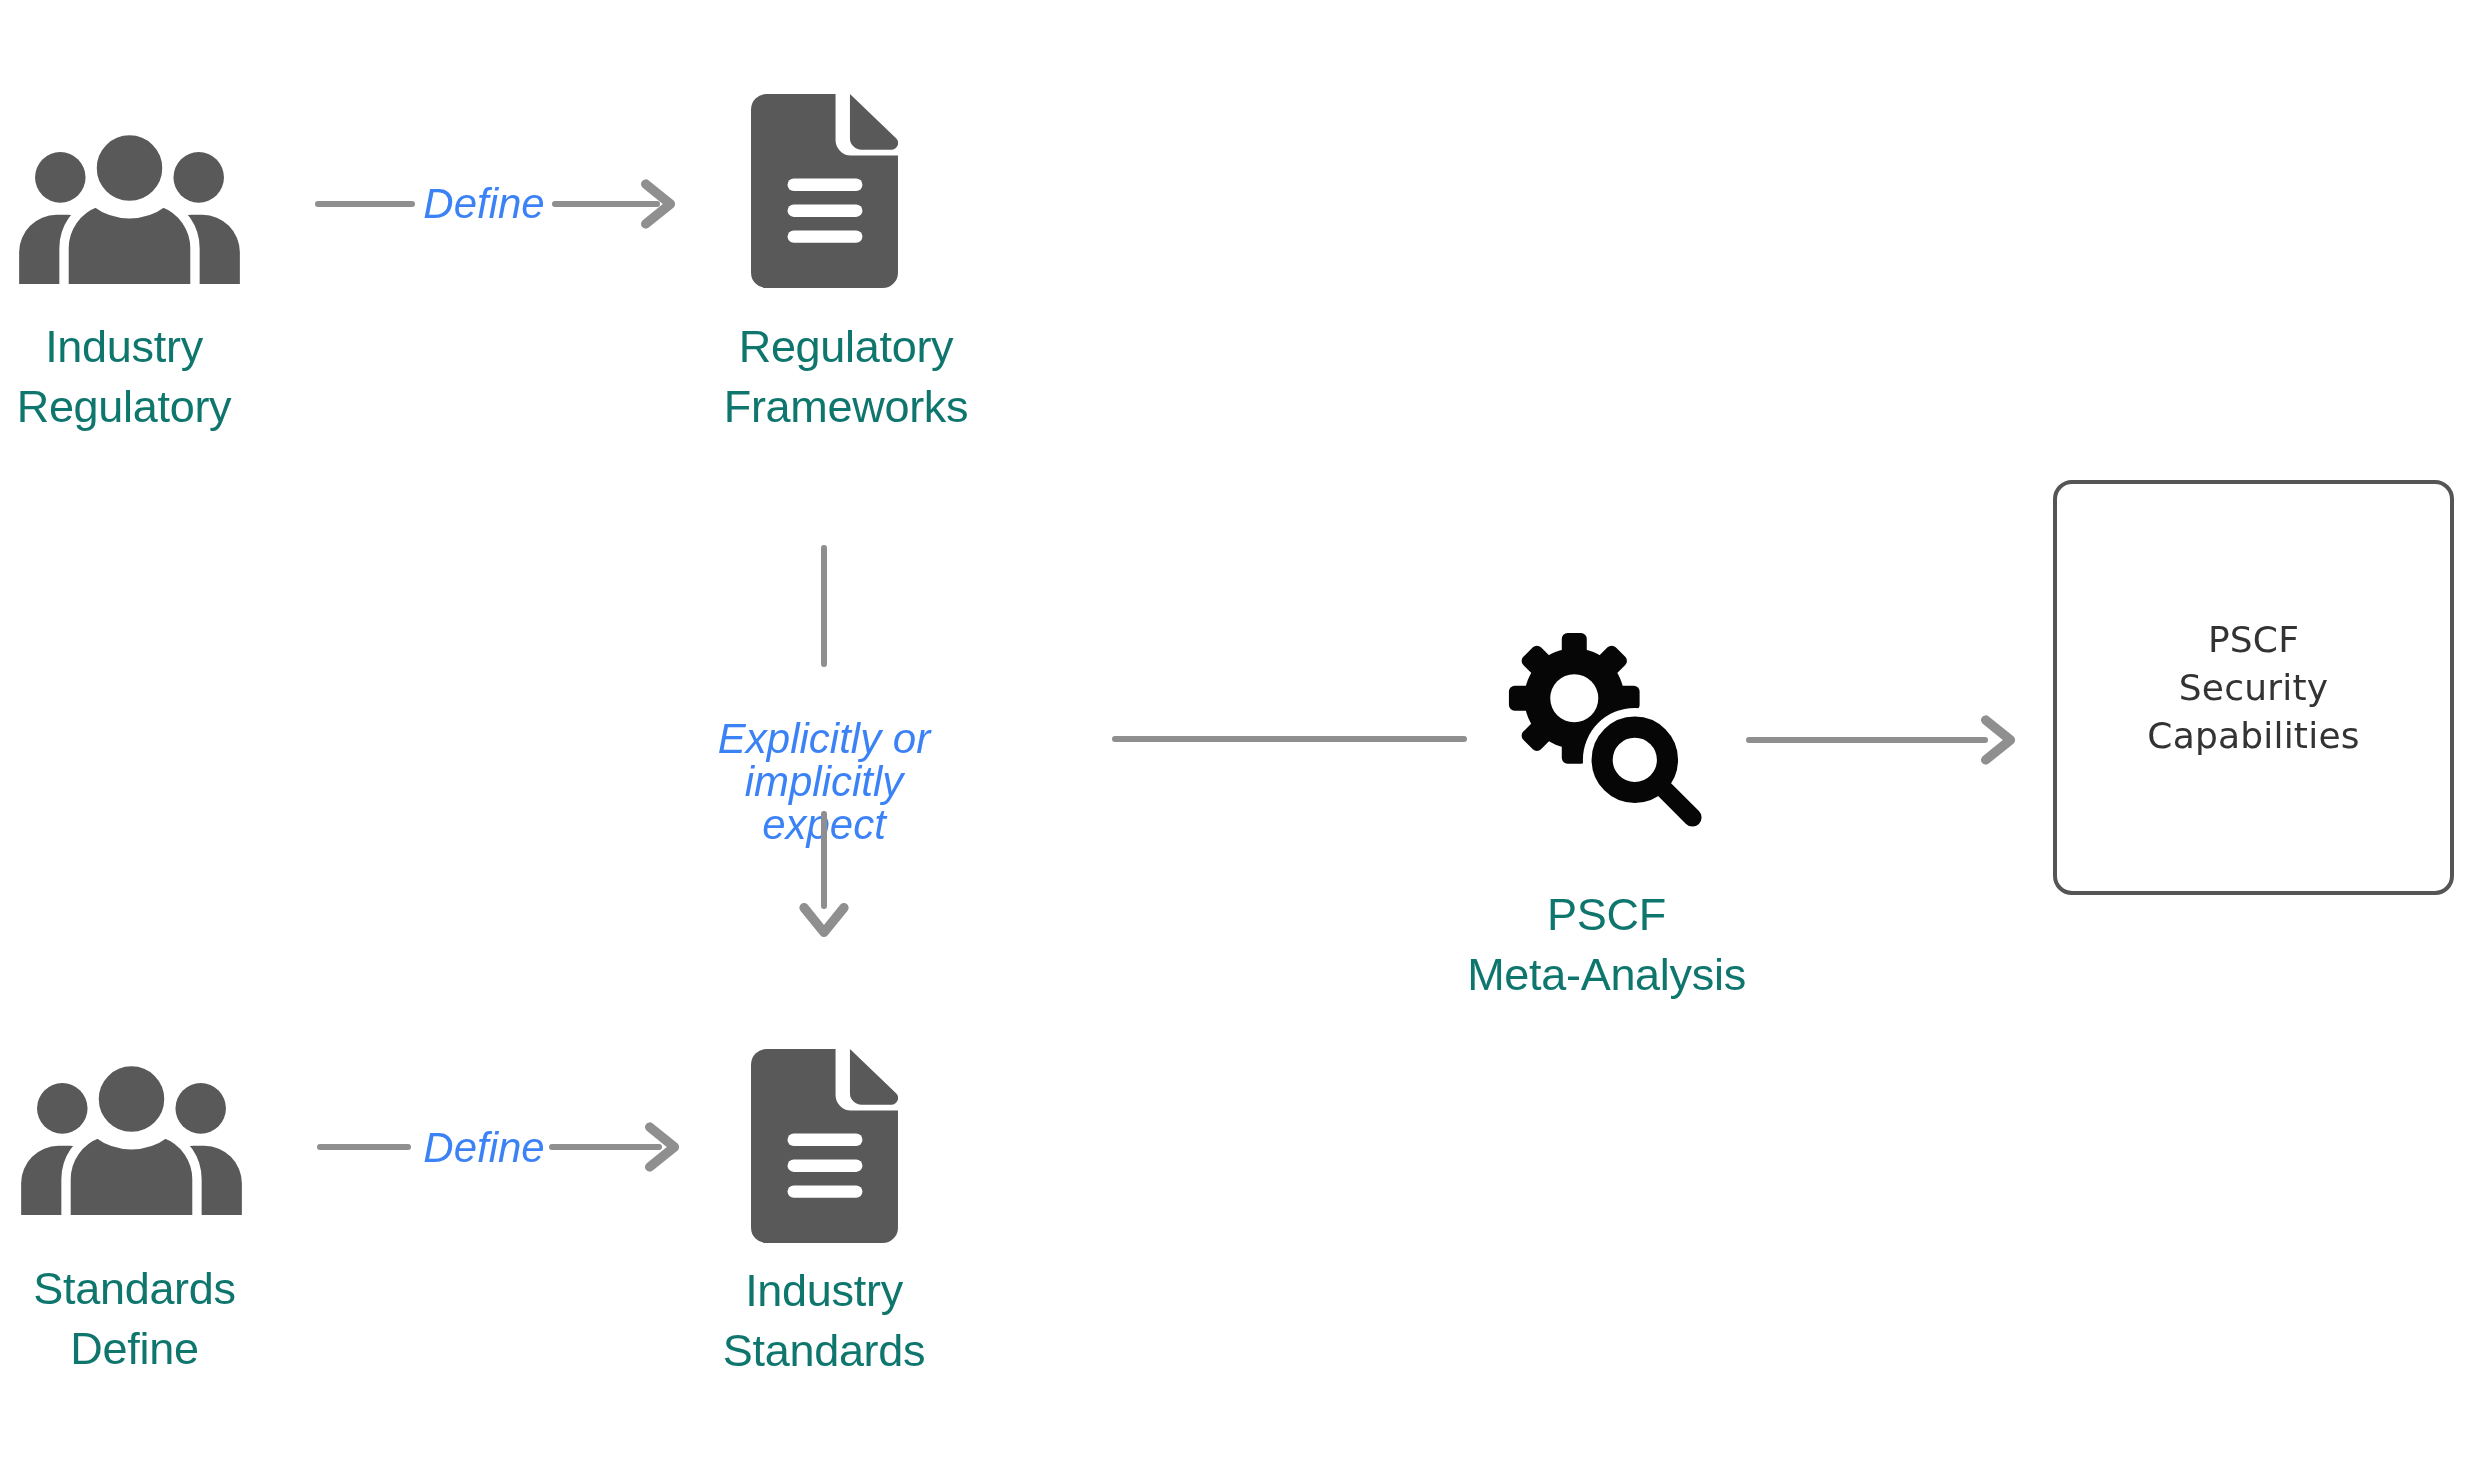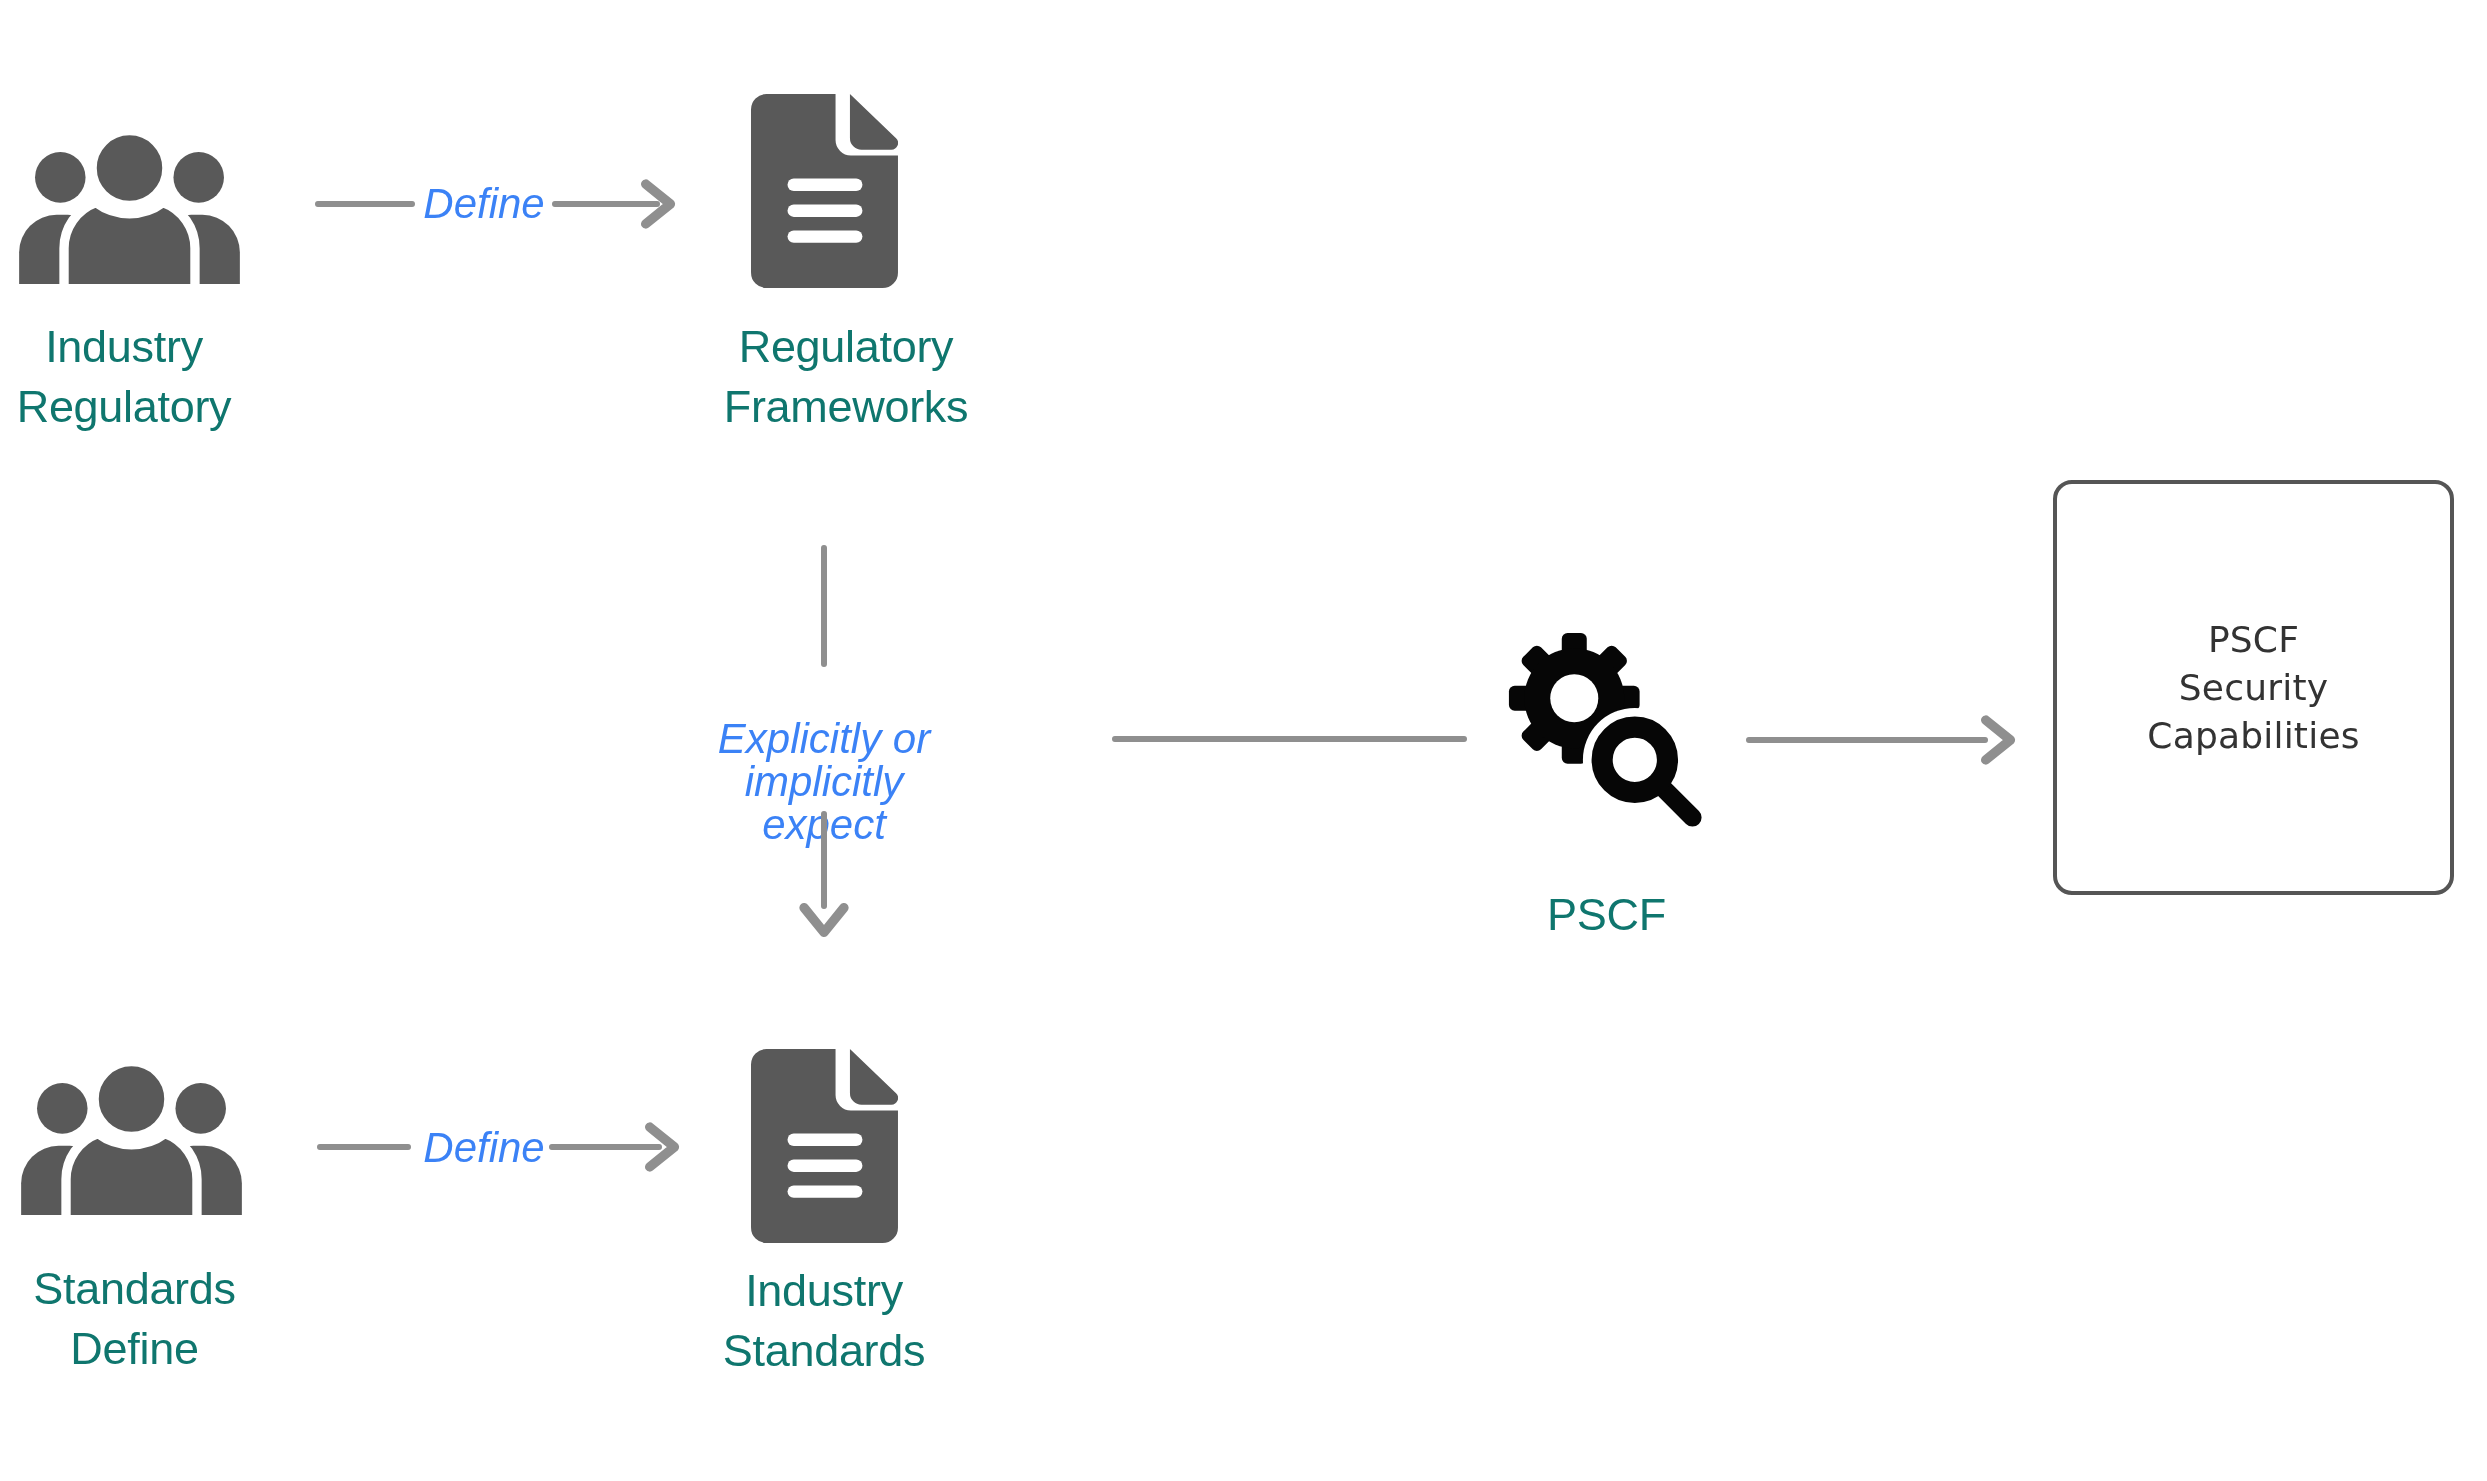--- a/index.html
+++ b/index.html
@@ -134,20 +134,21 @@
       </g>
       <circle cx="70" cy="72" r="52"></circle>
       <circle cx="70" cy="72" r="25" fill="#ffffff"></circle>
       <circle cx="133" cy="136" r="54" fill="#ffffff"></circle>
       <line x1="150" y1="153" x2="193" y2="196" stroke="#060606" stroke-width="19" stroke-linecap="round"></line>
       <circle cx="133" cy="136" r="34" fill="#ffffff" stroke="#060606" stroke-width="22"></circle>
     </g>
   </svg>
   <div class="node-label" style="left:1453px;top:885px;width:307px;">
     <span>PSCF</span>
+    <span>Meta-Analysis</span>
   </div>
 
   <div class="hline" style="left:1746px;top:737px;width:242px;"></div>
   <svg class="icon-svg" style="left:1981px;top:715px;" width="36" height="50" viewBox="0 0 38 52">
     <polyline points="5,5 31,26 5,47" fill="none" stroke="#8f8f8f" stroke-width="10" stroke-linecap="round" stroke-linejoin="round"></polyline>
   </svg>
 
   <div class="capability-box">
     <div class="box-label">
       <span>PSCF</span>

